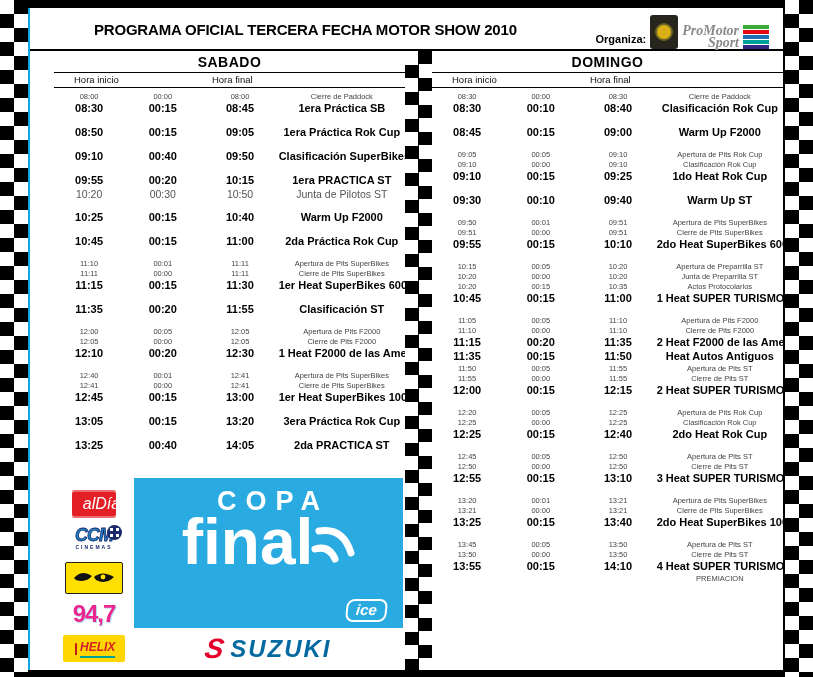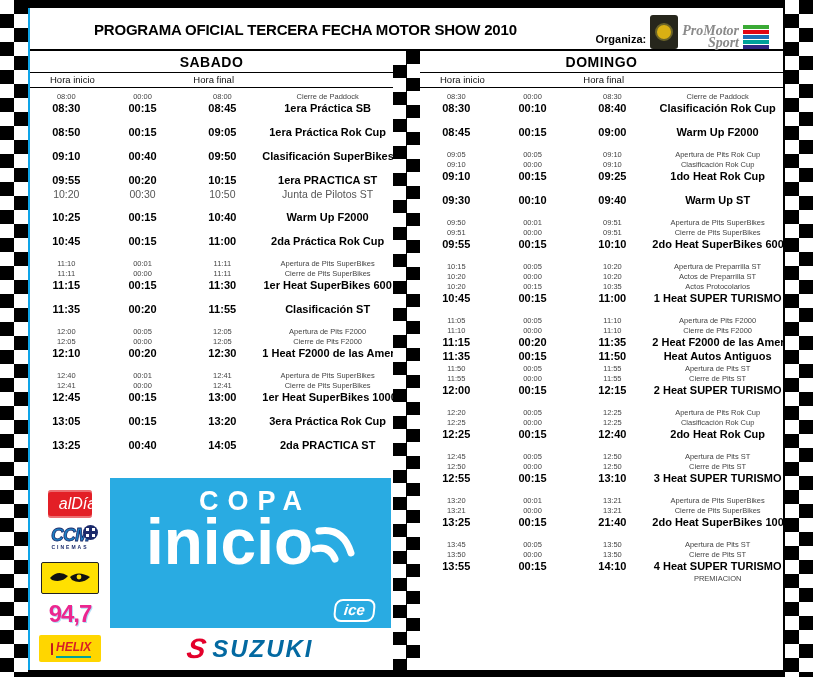--- a/index.html
+++ b/index.html
@@ -27,21 +27,21 @@
                 display:flex; align-items:center; justify-content:center; }
   .badge-circle { width:18px; height:18px; border-radius:50%; background:#d9b013; border:2px solid #6b6428; }
   .promotor { display:flex; align-items:center; gap:4px; }
   .pm-text { font-family:"Liberation Serif", serif; font-style:italic; font-weight:bold;
              color:#8a8a8a; font-size:14px; line-height:12px; text-align:right; }
   .pm-stripes { display:flex; flex-direction:column; gap:1px; }
   .pm-stripes i { width:26px; height:4px; display:block; }
   .date { text-align:center; font-weight:bold; font-size:14px; margin-top:-4px; padding-bottom:3px; }
 
   
-  .columns { flex:1; display:flex; min-height:0; }
+  .columns { flex:1; display:flex; min-height:0;margin-left:24px; }
   .col { flex:1; display:flex; flex-direction:column; min-width:0; }
   .divider { width:27px; flex:none; background-size:27px 27px; }
   .day-title { text-align:center; font-weight:bold; font-size:14px; letter-spacing:0.5px;
                padding:3px 0 2px; border-bottom:1px solid #000; }
   .col-head { position:relative; font-size:9.5px; color:#111; padding:1px 0 2px;
               border-bottom:1px solid #000; height:15px; }
   .col-head .h-start { position:absolute; left:20px; }
   .col-head .h-end { position:absolute; left:45%; }
 
   
@@ -290,21 +290,21 @@
             <div class="logo radio947"><span>94,7</span></div>
             <div class="logo helix">
               <span class="pecten"></span>
               <span class="helix-text">HELIX</span>
             </div>
           </div>
           <div class="sponsor-main">
             <div class="racsa-box">
               <div class="copa">COPA</div>
               <div class="racsa-row">
-                <span class="racsa-word">inicio</span>
+                <span class="racsa-word">final</span>
                 <svg class="waves" width="46" height="44" viewBox="0 0 46 44">
                   <path d="M6 30 Q20 26 26 40" stroke="#fff" stroke-width="7" fill="none" stroke-linecap="round"></path>
                   <path d="M10 12 Q34 8 42 34" stroke="#fff" stroke-width="7" fill="none" stroke-linecap="round"></path>
                 </svg>
               </div>
               <div class="ice-badge">ice</div>
             </div>
             <div class="suzuki">
               <span class="suzuki-s">S</span>
               <span class="suzuki-text">SUZUKI</span>
@@ -385,21 +385,21 @@
             <div class="trow small gap">
               <div class="cell c-start">10:15</div>
               <div class="cell c-dur">00:05</div>
               <div class="cell c-end">10:20</div>
               <div class="cell c-event">Apertura de Preparrilla ST</div>
             </div>
             <div class="trow small">
               <div class="cell c-start">10:20</div>
               <div class="cell c-dur">00:00</div>
               <div class="cell c-end">10:20</div>
-              <div class="cell c-event">Actos de Preparrilla ST</div>
+              <div class="cell c-event">Junta de Preparrilla ST</div>
             </div>
             <div class="trow small">
               <div class="cell c-start">10:20</div>
               <div class="cell c-dur">00:15</div>
               <div class="cell c-end">10:35</div>
               <div class="cell c-event">Actos Protocolarios</div>
             </div>
             <div class="trow bold">
               <div class="cell c-start">10:45</div>
               <div class="cell c-dur">00:15</div>
@@ -492,21 +492,21 @@
             </div>
             <div class="trow small">
               <div class="cell c-start">13:21</div>
               <div class="cell c-dur">00:00</div>
               <div class="cell c-end">13:21</div>
               <div class="cell c-event">Cierre de Pits SuperBikes</div>
             </div>
             <div class="trow bold">
               <div class="cell c-start">13:25</div>
               <div class="cell c-dur">00:15</div>
-              <div class="cell c-end">21:40</div>
+              <div class="cell c-end">13:40</div>
               <div class="cell c-event">2do Heat SuperBikes 1000</div>
             </div>
             <div class="trow small gap">
               <div class="cell c-start">13:45</div>
               <div class="cell c-dur">00:05</div>
               <div class="cell c-end">13:50</div>
               <div class="cell c-event">Apertura de Pits ST</div>
             </div>
             <div class="trow small">
               <div class="cell c-start">13:50</div>

